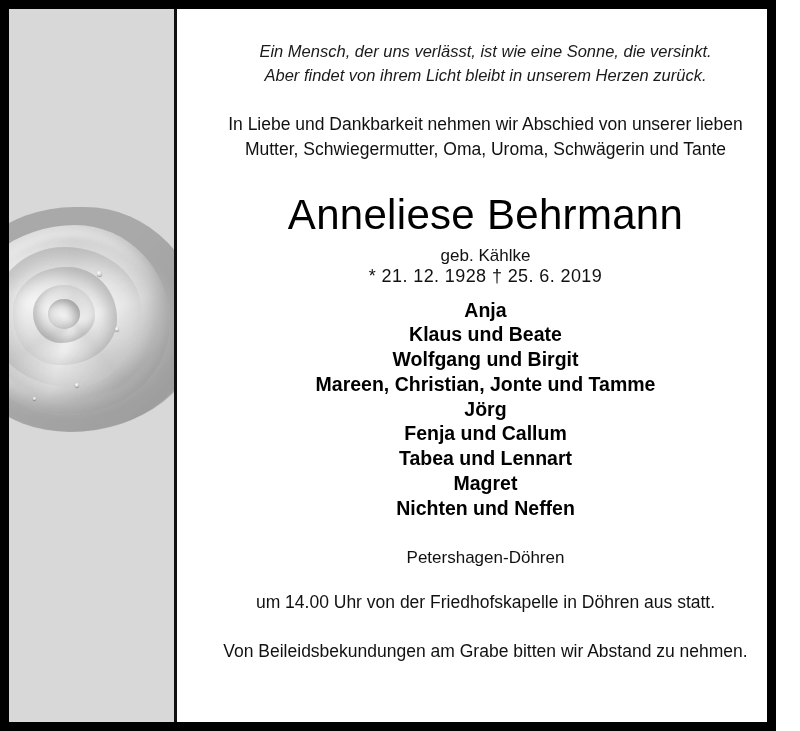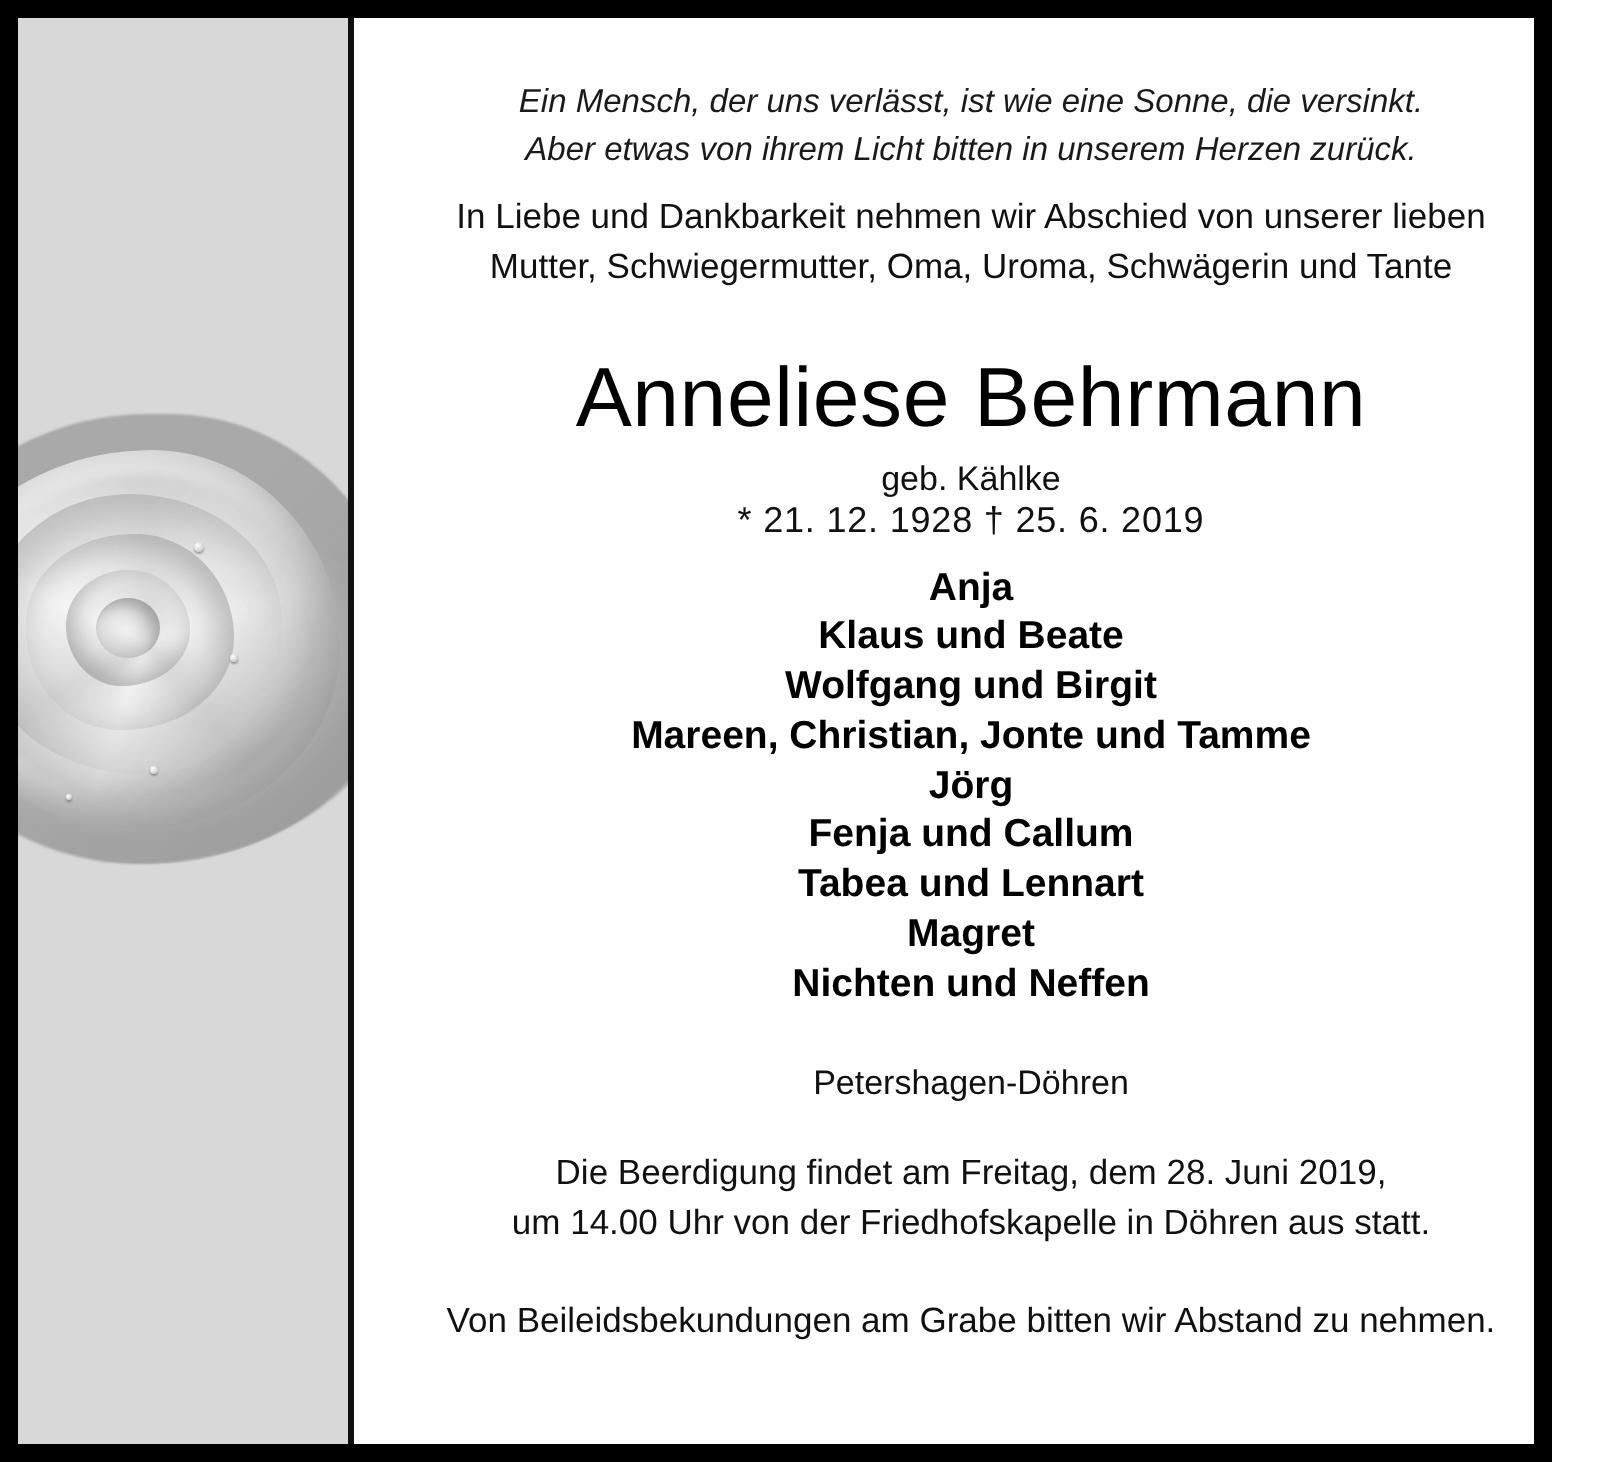--- a/index.html
+++ b/index.html
@@ -144,21 +144,21 @@
   .motto {
     margin-top: 30px;
     font-size: 16.5px;
     font-style: italic;
     line-height: 1.48;
     color: #1a1a1a;
   }
   .motto div { white-space: nowrap; }
 
   .intro {
-    margin-top: 8px;
+    margin-top: 24px;
     font-size: 17.5px;
     line-height: 1.42;
     color: #111111;
   }
 
   .name {
     margin-top: 29px;
     font-size: 42px;
     font-weight: 400;
     letter-spacing: 0.3px;
@@ -232,21 +232,21 @@
       <div class="dew" style="left:128px; top:176px; width:4px; height:4px;"></div>
       <div class="dew" style="left:86px; top:190px; width:3px; height:3px;"></div>
     </div>
     <div class="left-band-edge"></div>
   </div>
 
   <div class="content">
 
     <div class="motto">
       <div>Ein Mensch, der uns verlässt, ist wie eine Sonne, die versinkt.</div>
-      <div>Aber etwas von ihrem Licht bitten in unserem Herzen zurück.</div>
+      <div>Aber findet von ihrem Licht bleibt in unserem Herzen zurück.</div>
     </div>
 
     <div class="intro">
       <div>In Liebe und Dankbarkeit nehmen wir Abschied von unserer lieben</div>
       <div>Mutter, Schwiegermutter, Oma, Uroma, Schwägerin und Tante</div>
     </div>
 
     <div class="name">Anneliese Behrmann</div>
     <div class="birthname">geb. Kählke</div>
     <div class="dates">* 21. 12. 1928        † 25. 6. 2019</div>
@@ -260,20 +260,19 @@
       <div>Jörg</div>
       <div>Fenja und Callum</div>
       <div>Tabea und Lennart</div>
       <div>Magret</div>
       <div>Nichten und Neffen</div>
     </div>
 
     <div class="place">Petershagen-Döhren</div>
 
     <div class="funeral">
-      <div>Die Beerdigung findet am Freitag, dem 28. Juni 2019,</div>
       <div>um 14.00 Uhr von der Friedhofskapelle in Döhren aus statt.</div>
     </div>
 
     <div class="closing">Von Beileidsbekundungen am Grabe bitten wir Abstand zu nehmen.</div>
 
   </div>
 </div>
 
 </body></html>

